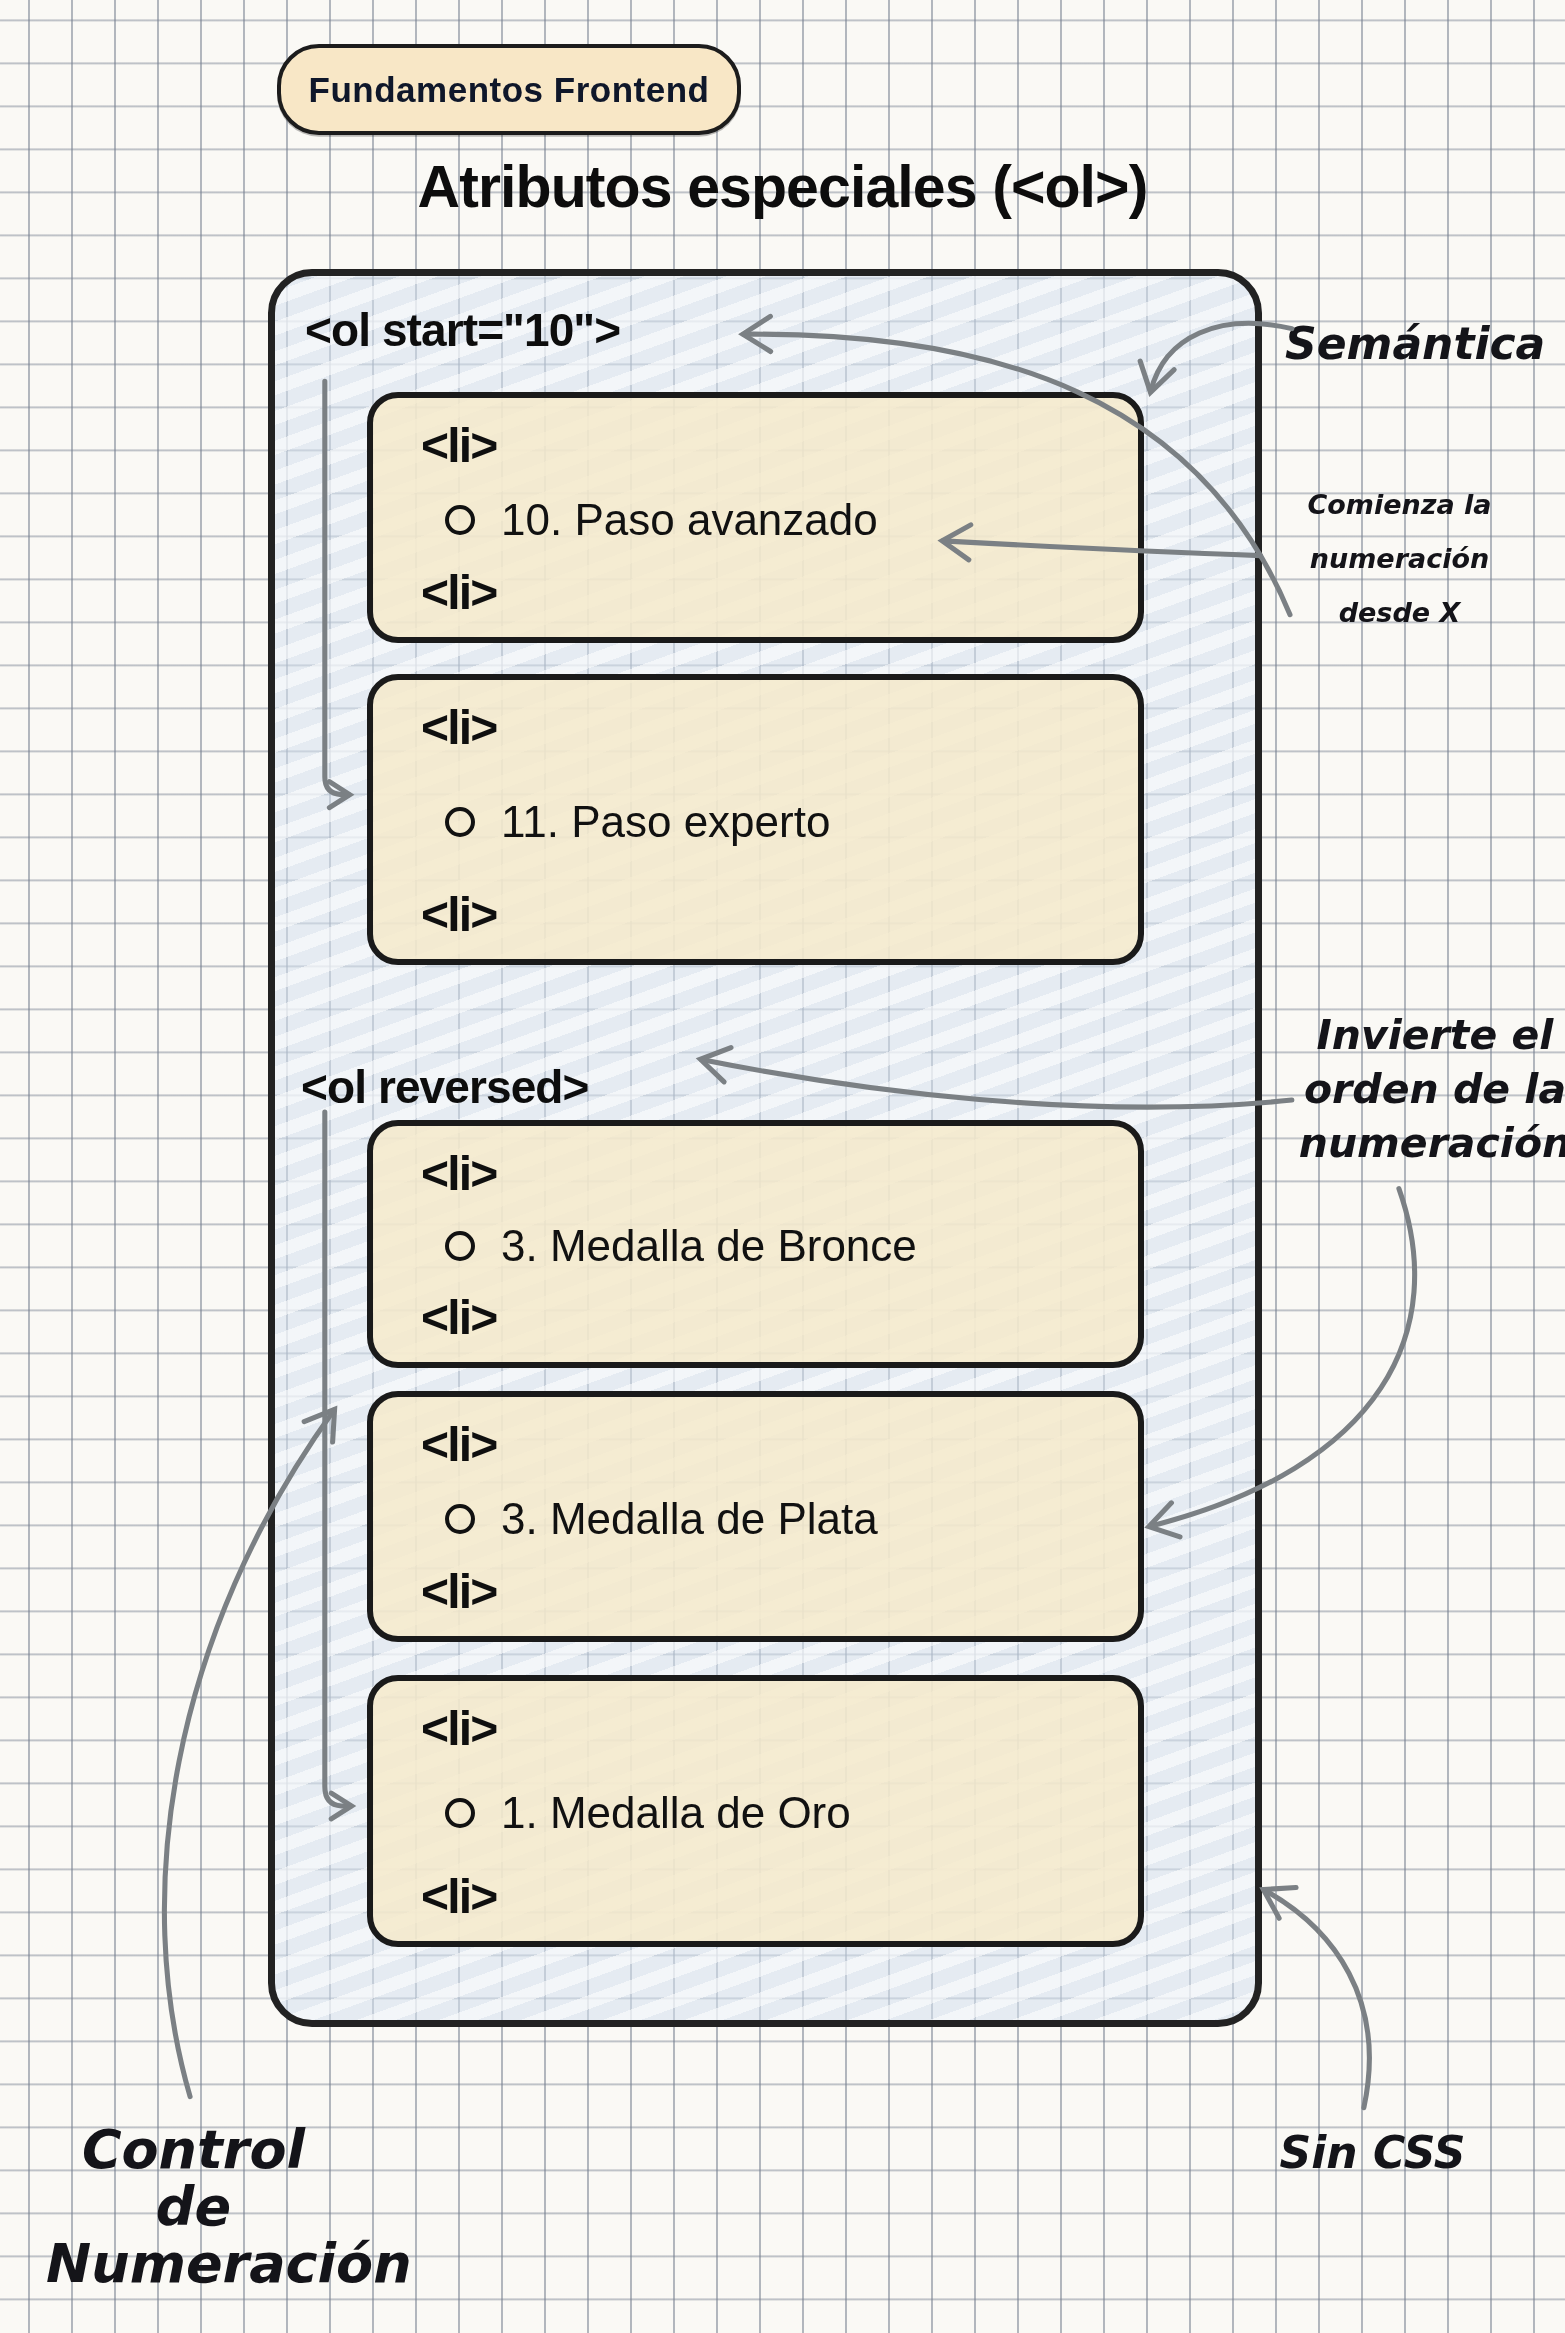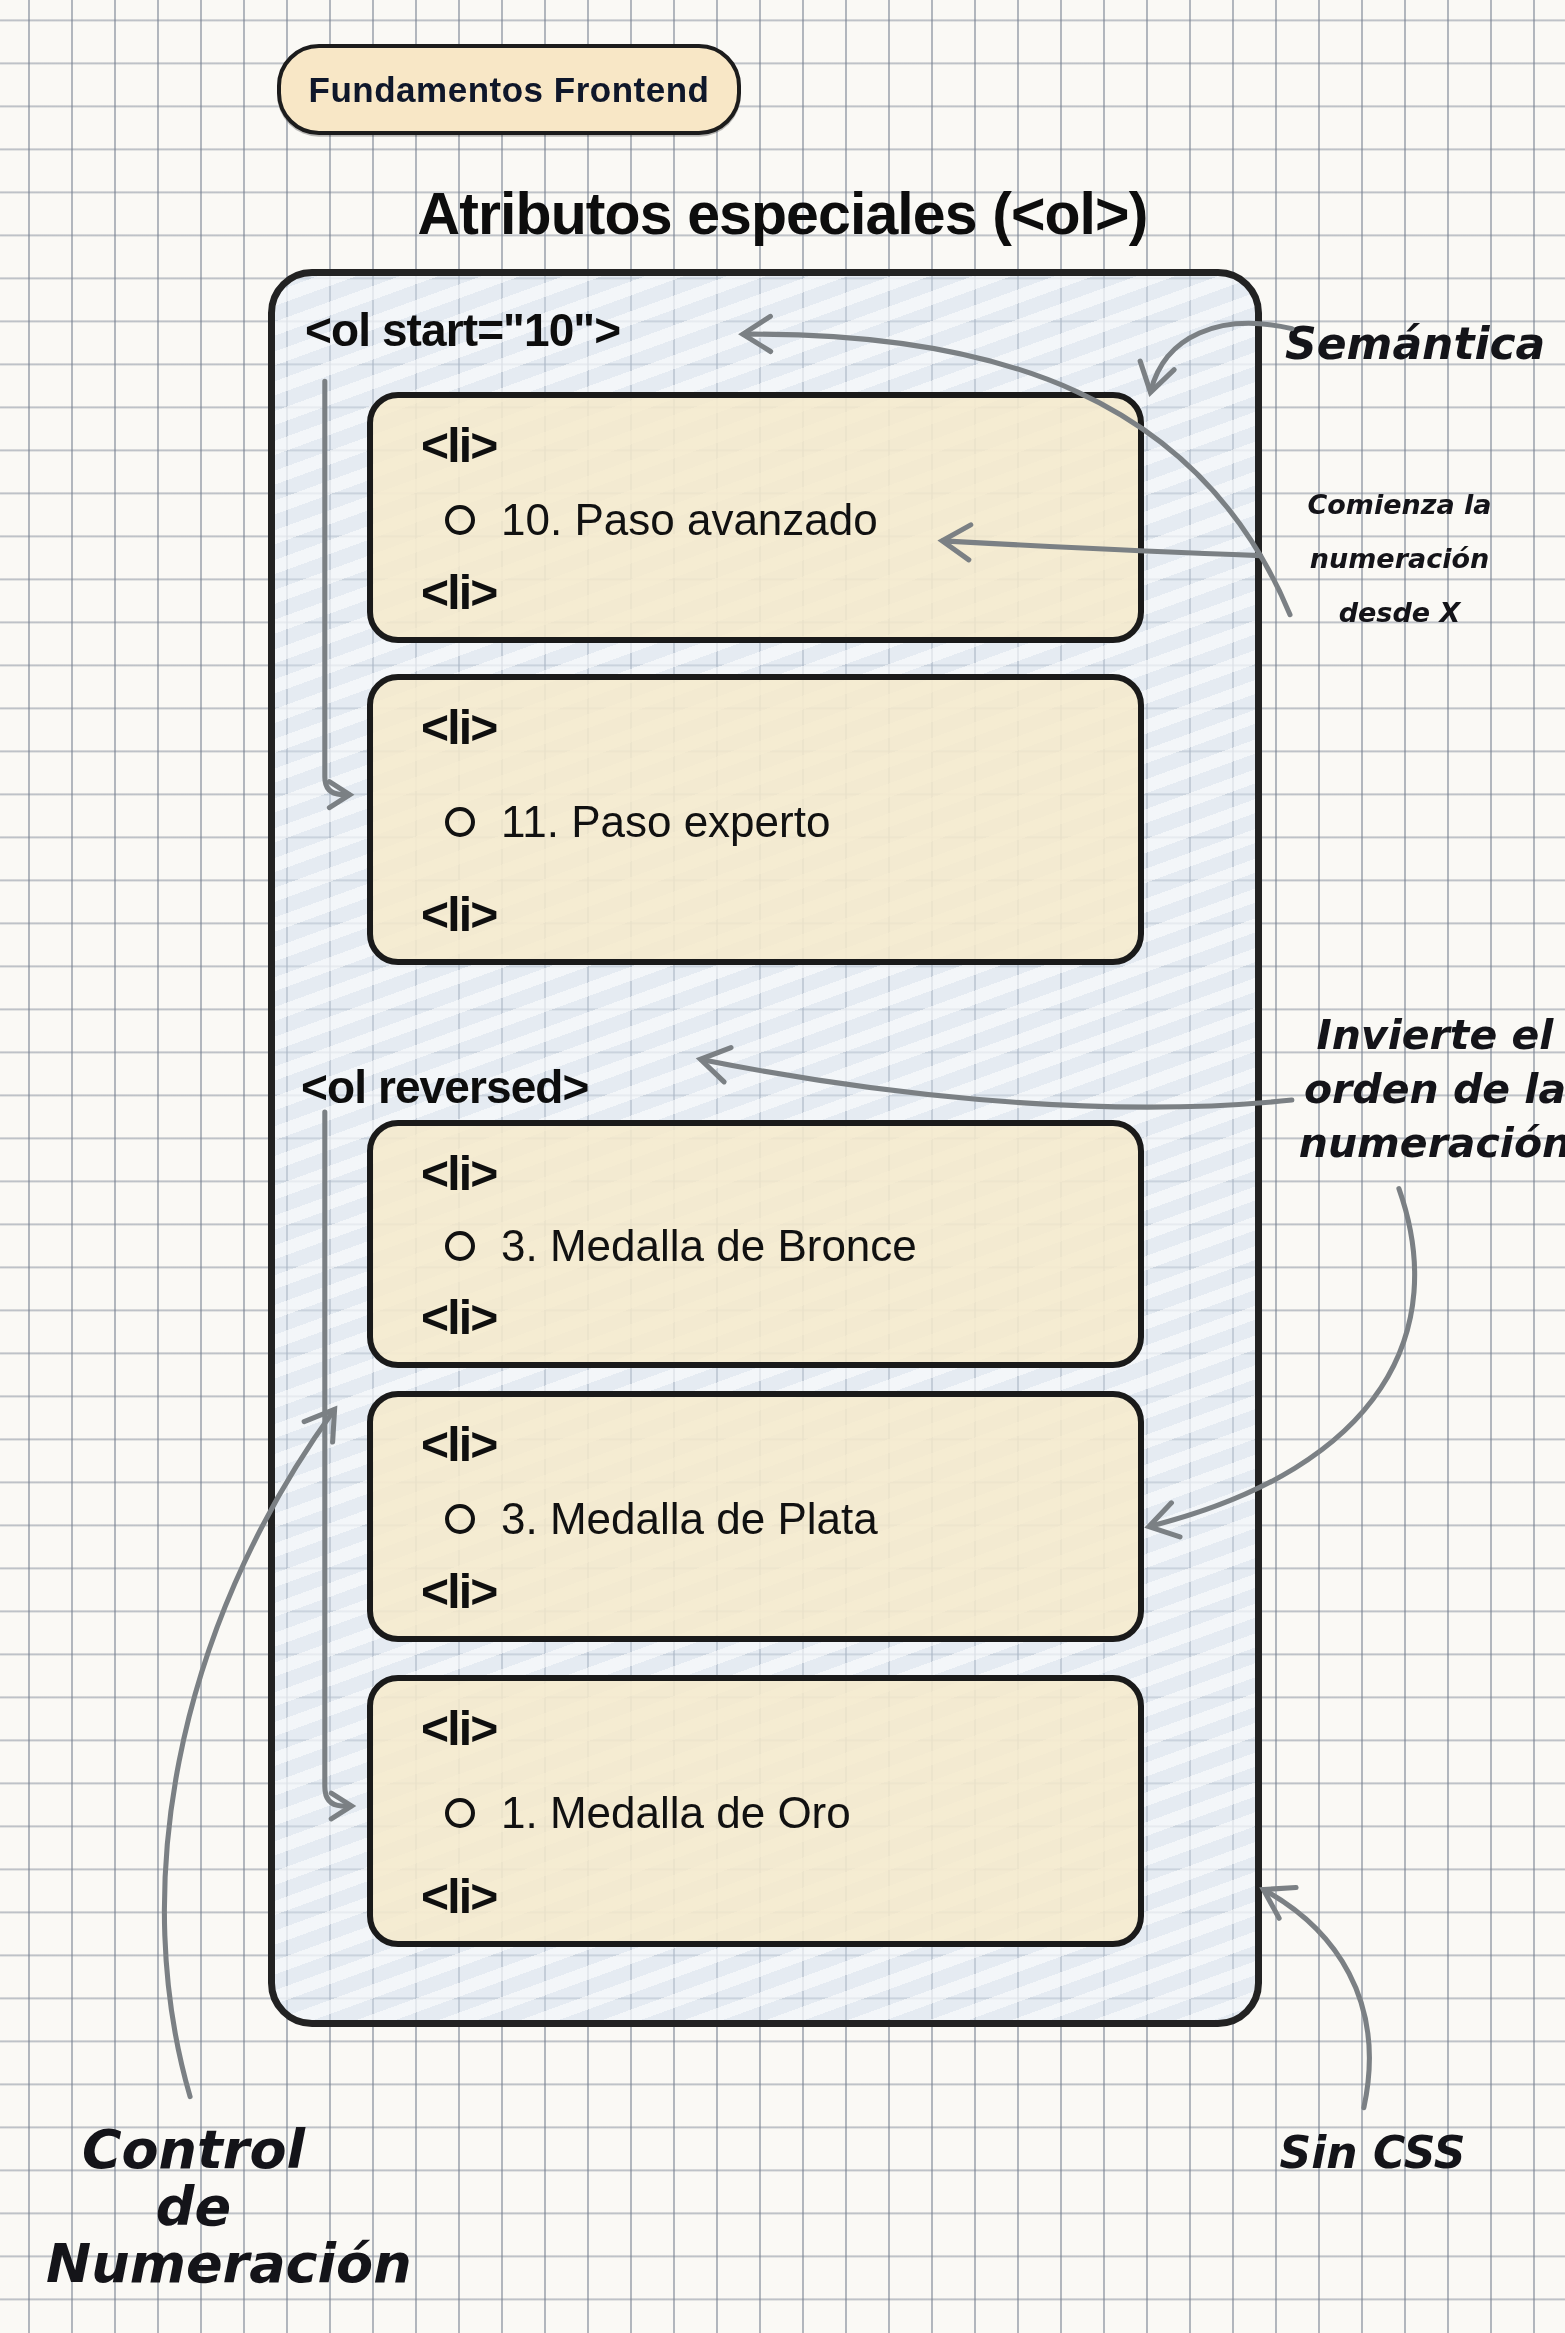--- a/index.html
+++ b/index.html
@@ -21,21 +21,21 @@
   .badge{
     position:absolute;left:277px;top:44px;width:456px;height:83px;
     background:#f8e7c6;border:4.6px solid #1c1c1c;border-radius:42px;
     display:flex;align-items:center;justify-content:center;
     box-shadow:0 1.8px 0 rgba(0,0,0,0.25);
   }
   .badge span{font-size:35px;font-weight:bold;color:#0f172a;letter-spacing:0.5px;}
   
   .title{
     position:absolute;left:0;top:153px;width:1565px;text-align:center;
-    font-size:59px;font-weight:bold;color:#0d0d0d;letter-spacing:-0.9px;margin-top:27px;
+    font-size:59px;font-weight:bold;color:#0d0d0d;letter-spacing:-0.9px;
   }
   
   .ol-container{
     position:absolute;left:268px;top:269px;width:980px;height:1744px;
     border:7.4px solid #222;border-radius:44px;
     background:
       repeating-linear-gradient(160deg, rgba(255,255,255,0.0) 0 14.8px, rgba(255,255,255,0.55) 14.8px 28px),
       rgba(211,224,238,0.55);
   }
   .tag-label{

